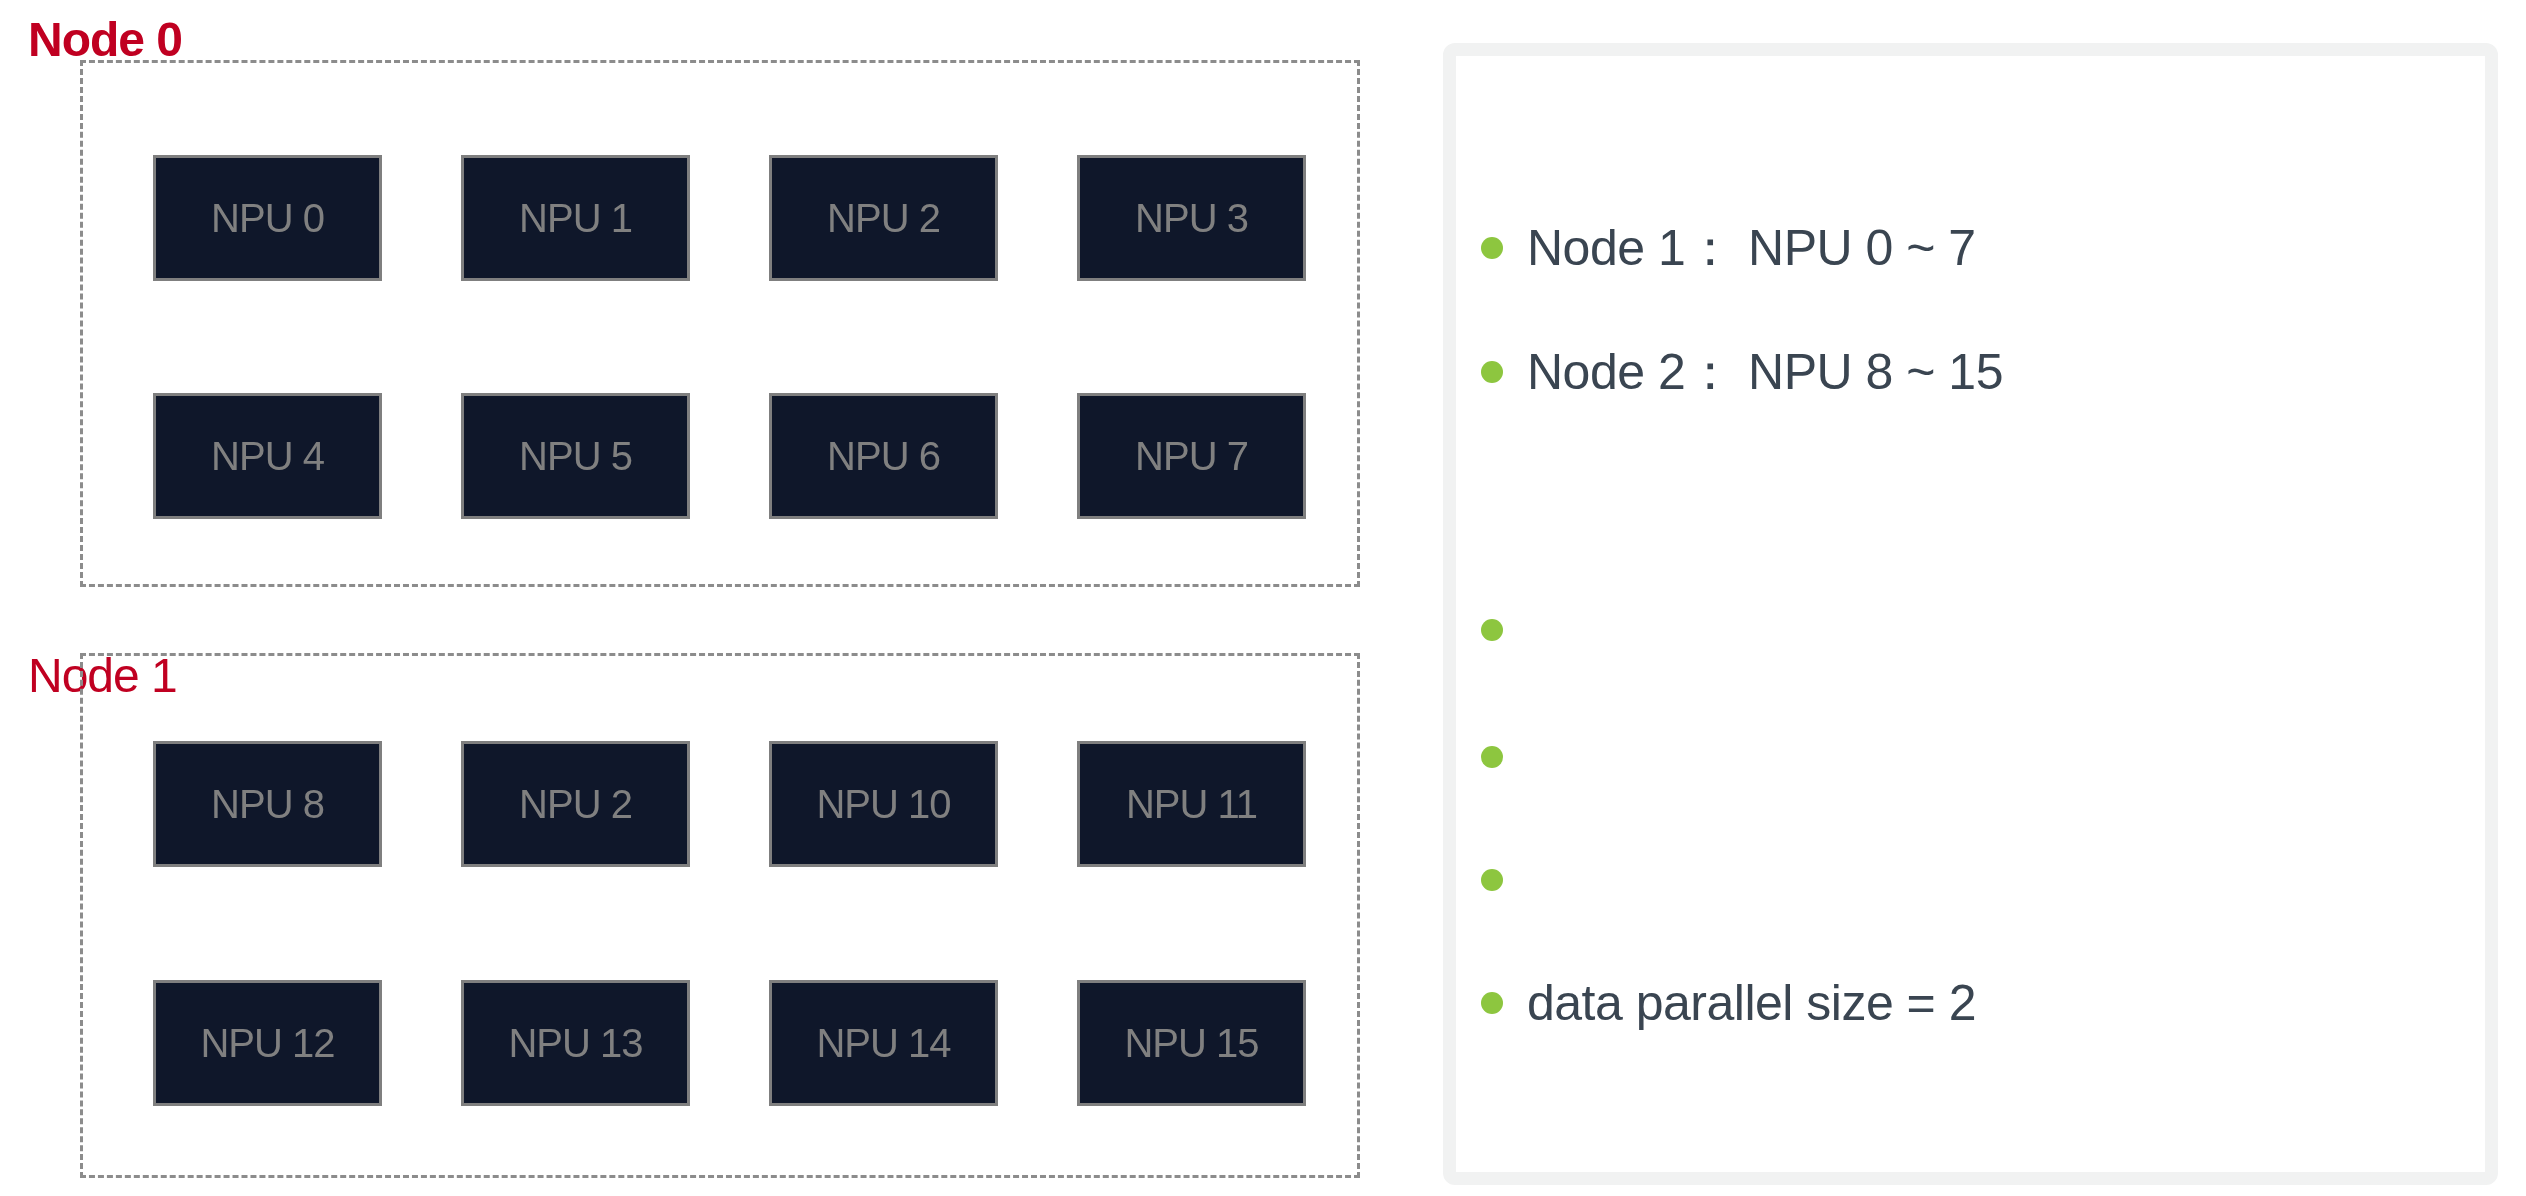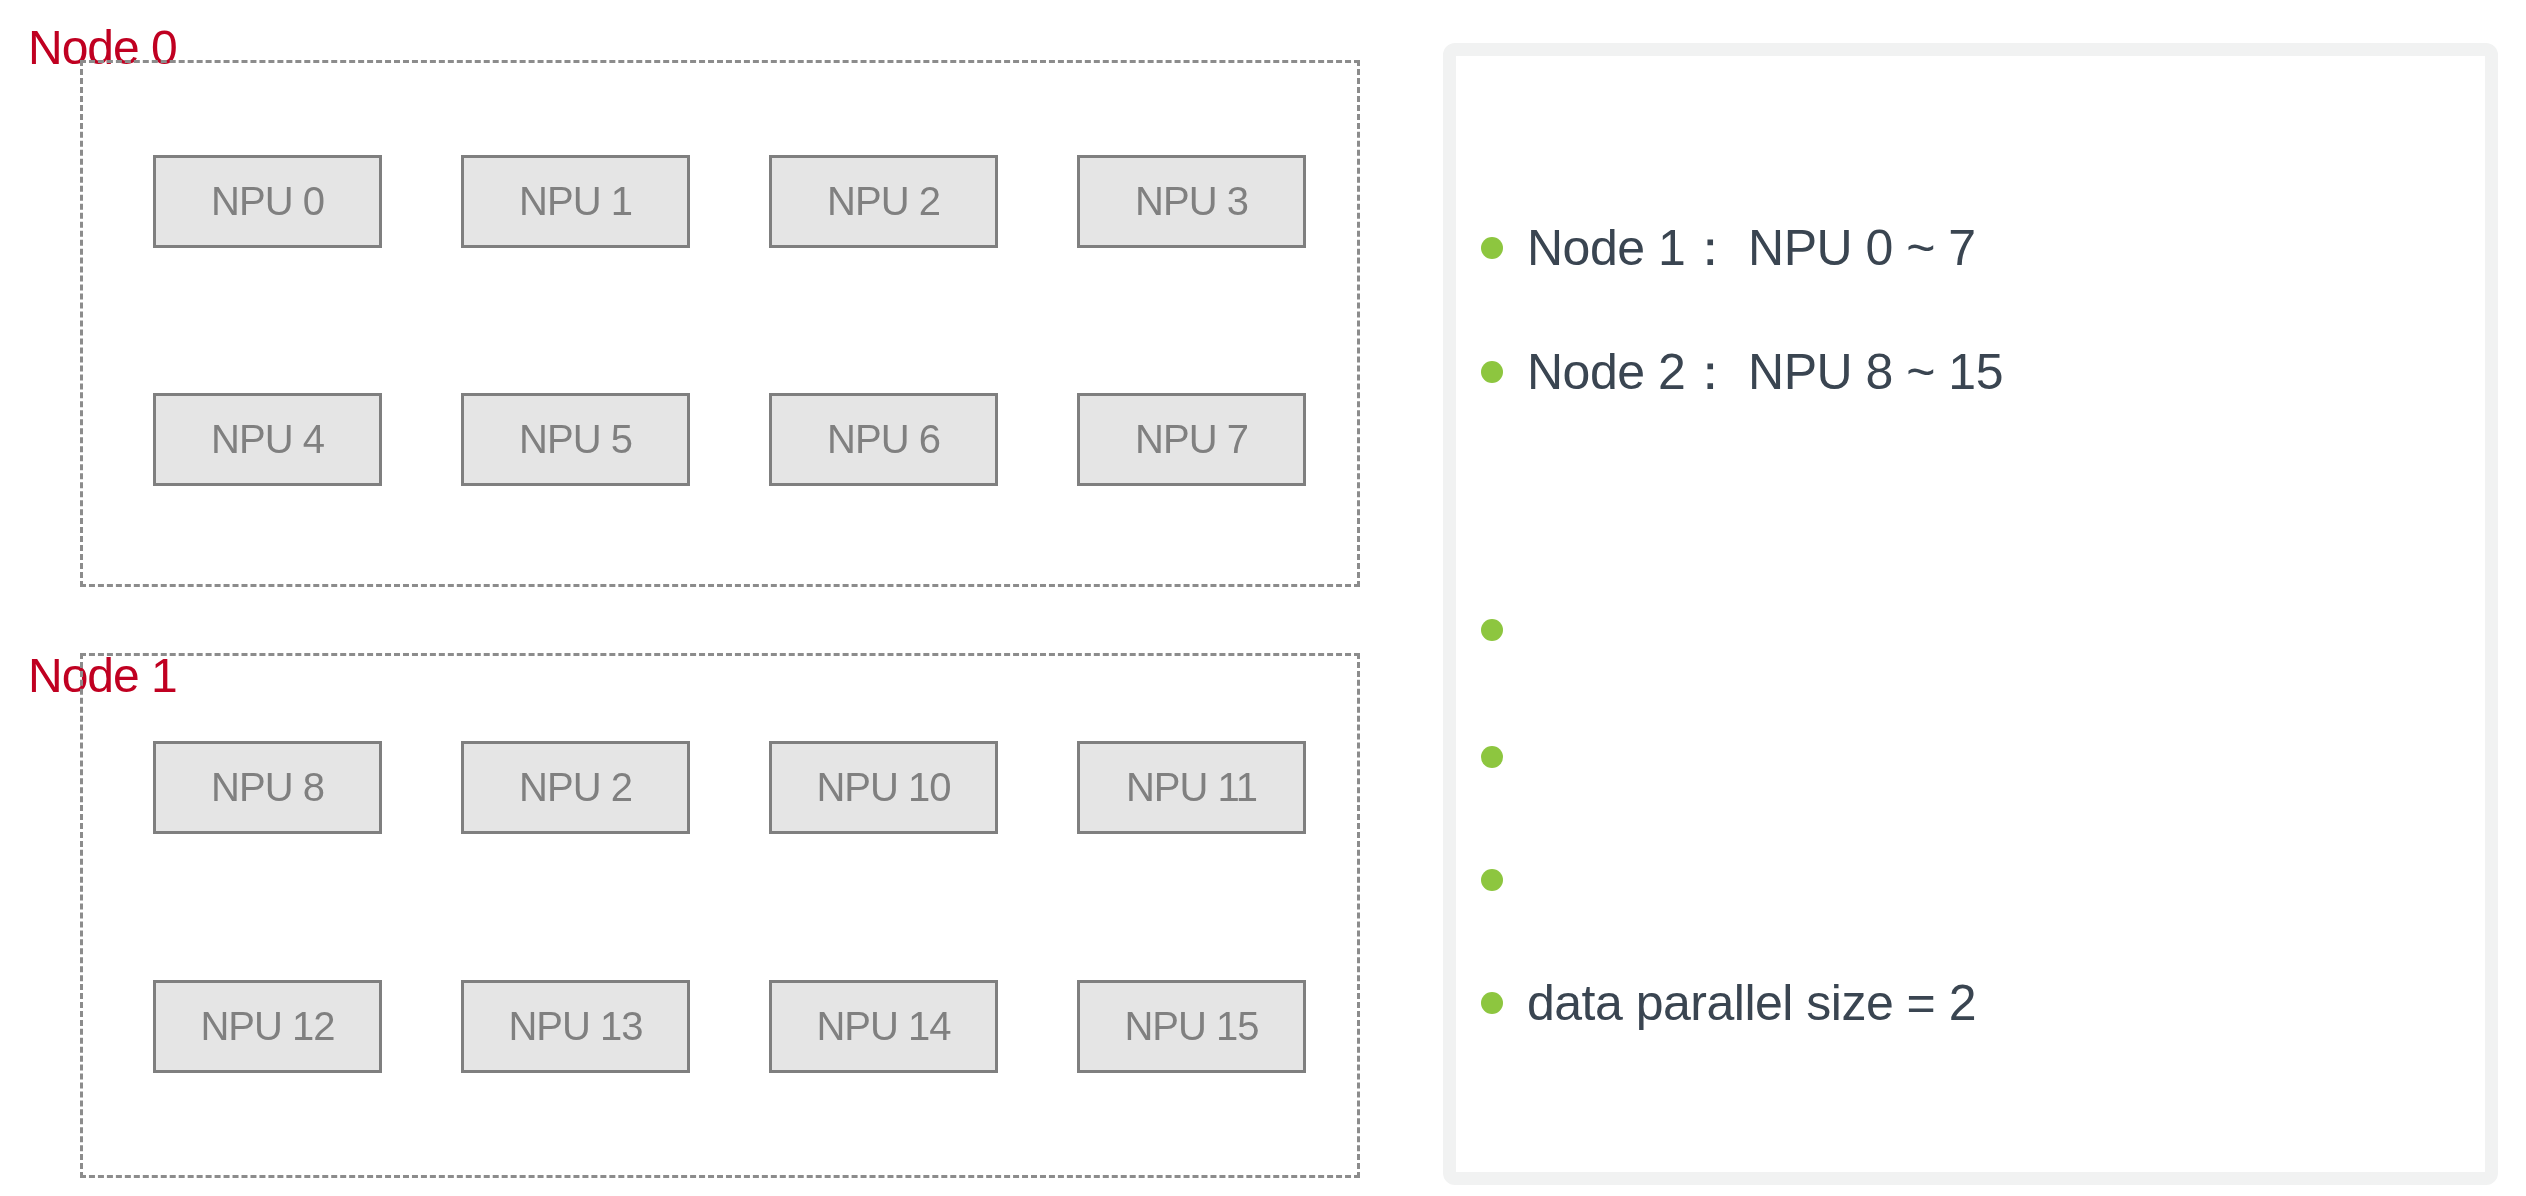--- a/index.html
+++ b/index.html
@@ -19,27 +19,27 @@
   }
   #node0-box{top:60px;height:527px;}
   #node1-box{top:653px;height:525px;}
   .node-label{
     position:absolute;left:28px;
     font-size:48px;line-height:48px;
     color:#C00021;
     white-space:nowrap;
     letter-spacing:-1px;
   }
-  #node0-label{top:24px;}
+  #node0-label{top:16px;font-weight:bold;}
   #node1-label{top:652px;}
   .npu{
-    position:absolute;width:229px;height:93px;
+    position:absolute;width:229px;height:126px;
     border:3px solid #7F7F7F;
     box-sizing:border-box;
-    background:#e5e5e5;
+    background:#0f172a;
     display:flex;align-items:center;justify-content:center;
     font-size:40px;color:#808080;
     white-space:nowrap;
     letter-spacing:-1px;
   }
   .r0{top:155px}.r1{top:393px}.r2{top:741px}.r3{top:980px}
   .c0{left:153px}.c1{left:461px}.c2{left:769px}.c3{left:1077px}
   
   #info-panel{
     position:absolute;left:1443px;top:43px;

